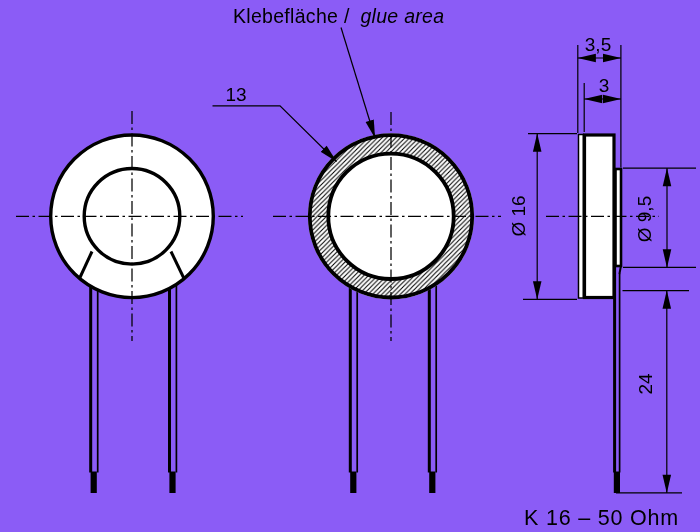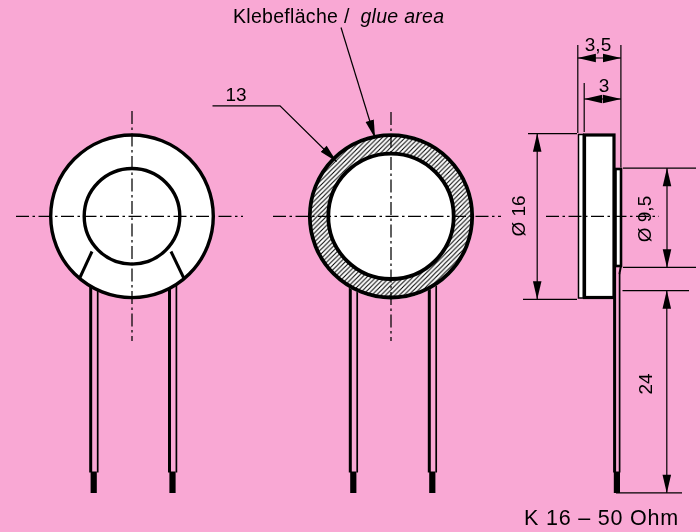--- a/index.html
+++ b/index.html
@@ -1,16 +1,16 @@
 <!DOCTYPE html>
 <html><head>
 <meta charset="utf-8">
 <style>
   html,body{margin:0;padding:0;background:#fff;}
-  .stage{position:relative;width:700px;height:532px;background:#f9a8d4;overflow:hidden;}
+  .stage{position:relative;width:700px;height:532px;background:#8b5cf6;overflow:hidden;}
   svg text{font-family:"Liberation Sans","DejaVu Sans",sans-serif;fill:#000;}
   .t-title{font-size:19.5px;letter-spacing:0.3px;}
   .t-title-it{font-style:italic;}
   .t-dim{font-size:19px;}
   .t-caption{font-size:21.5px;letter-spacing:0.8px;}
   .outline{stroke:#000;fill:none;}
   .fillwhite{fill:#fff;}
   .thin{stroke:#000;stroke-width:1.2;fill:none;}
   .centerline{stroke:#000;stroke-width:1.25;fill:none;stroke-dasharray:13 3.5 2.5 3.5;}
   .wire-thick{stroke:#000;stroke-width:3;}

